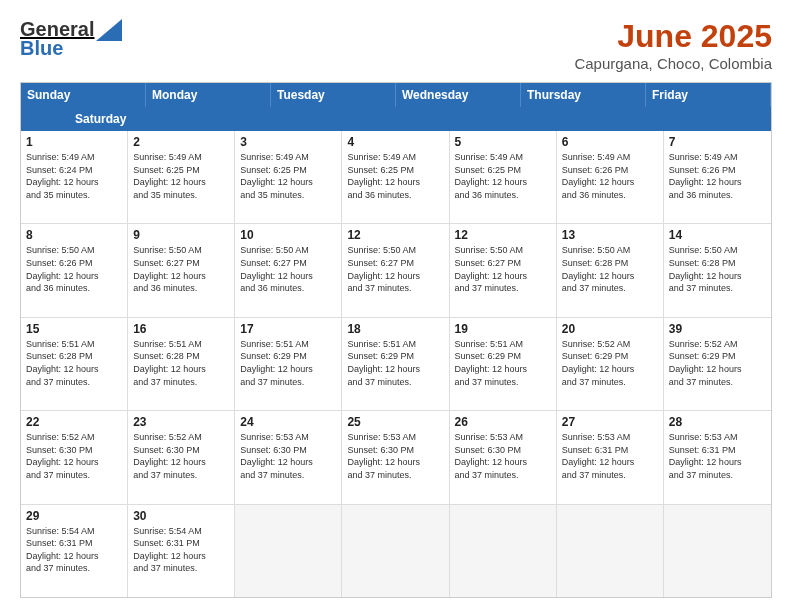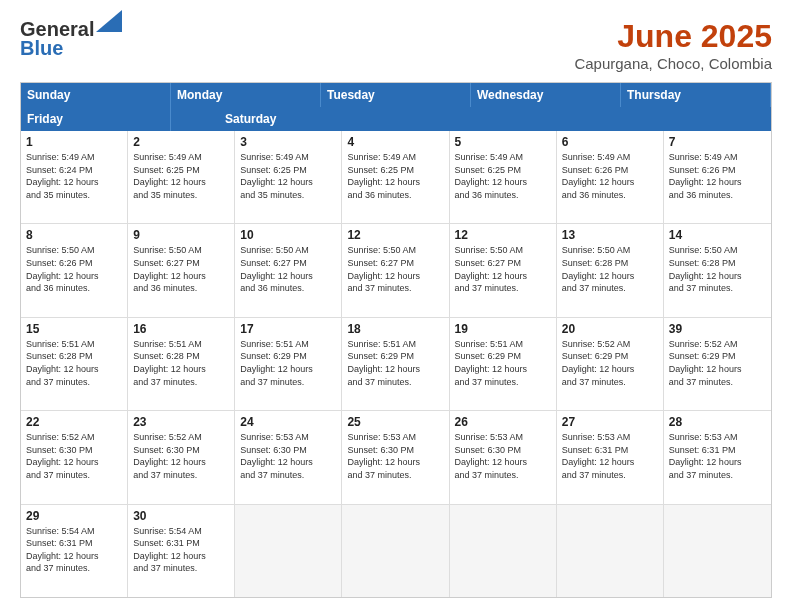--- a/index.html
+++ b/index.html
@@ -41,21 +41,21 @@
       color: #555;
     }
     .calendar {
       flex: 1;
       display: flex;
       flex-direction: column;
       border: 1px solid #ccc;
     }
     .cal-header {
       display: grid;
-      grid-template-columns: repeat(5, 1fr);
+      grid-template-columns: repeat(6, 1fr);
       background: #2a6db5;
     }
     .cal-header-cell {
       color: #fff;
       font-size: 12px;
       font-weight: bold;
       padding: 5px 6px;
       text-align: left;
       border-right: 1px solid #4a8acc;
     }
@@ -95,21 +95,21 @@
       color: #333;
     }
   </style>
 </head>
 <body>
 
 <div class="page">
   <div class="header">
     <div class="logo">
       <div>
-        <div style="display:flex;align-items:flex-start;">
+        <div style="display:flex;align-items:flex-end;text-decoration:underline;">
           <span style="font-size:20px;font-weight:bold;color:#333;">General</span>
           <svg width="26" height="22" viewBox="0 0 26 22" style="margin-left:2px;margin-top:-8px;">
             <polygon points="0,22 26,0 26,22" fill="#2a6db5"></polygon>
           </svg>
         </div>
         <div style="font-size:20px;font-weight:bold;color:#2a6db5;margin-top:-4px;">Blue</div>
       </div>
     </div>
     <div class="title-block">
       <div class="main-title">June 2025</div>

